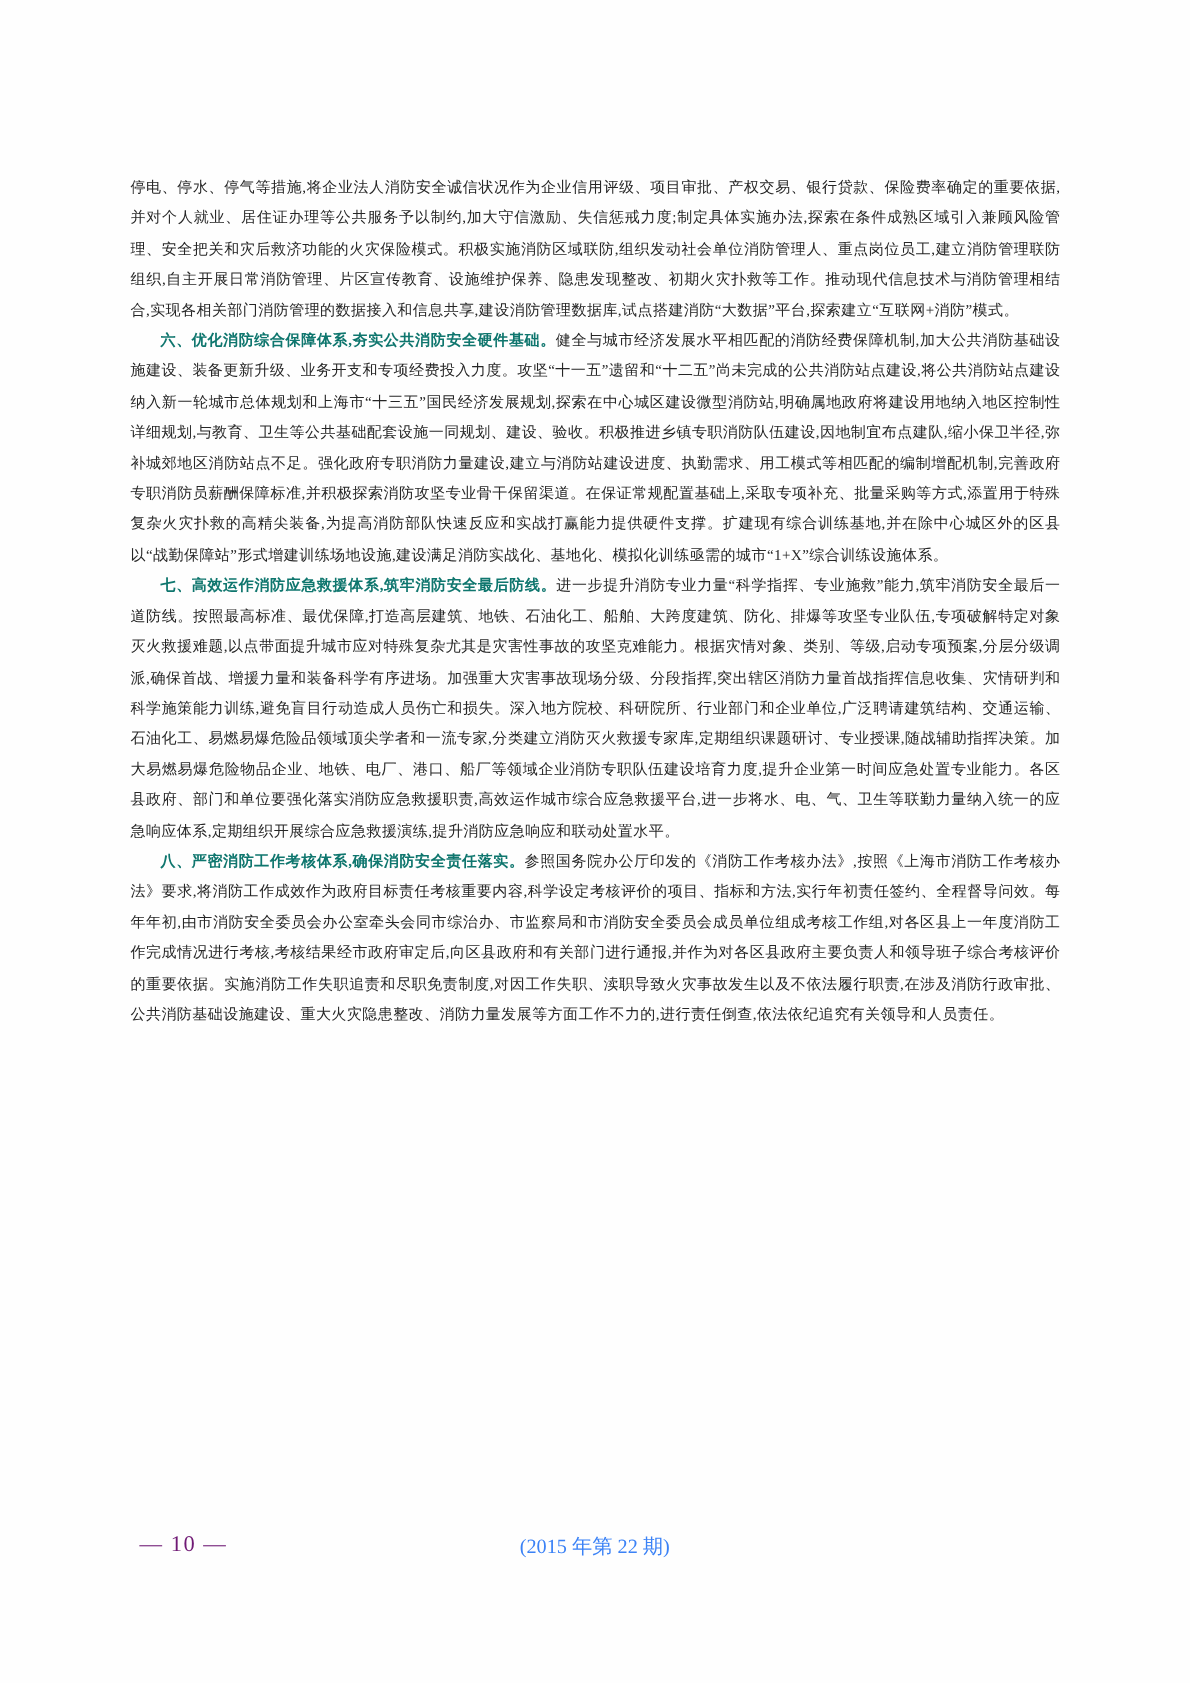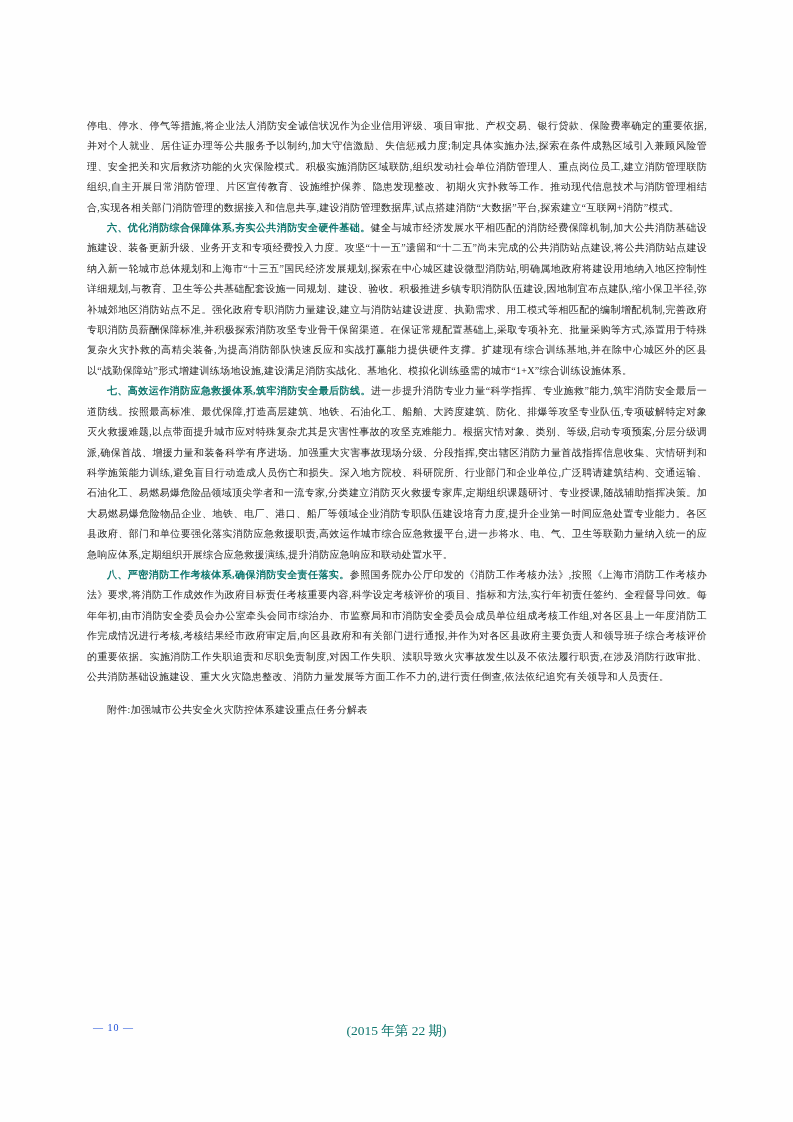--- a/index.html
+++ b/index.html
@@ -43,52 +43,51 @@
     font-weight: bold;
     color: #0f766e;
   }
   .attachment {
     margin-top: 13px !important;
   }
   .footer-pagenum {
     position: absolute;
     left: 93px;
     top: 1022px;
-    font-size: 10px;
+    font-size: 15px;
     letter-spacing: 1px;
-    color: #1d4ed8;
+    color: #701a75;
     white-space: nowrap;
   }
   .footer-issue {
     position: absolute;
     left: 0;
     top: 1022px;
     width: 100%;
     text-align: center;
     font-size: 13.5px;
-    color: #0f766e;
+    color: #3b82f6;
     white-space: nowrap;
   }
 </style>
 </head>
 <body>
 
 <div class="page">
 
   <div class="content">
 
     <p class="no-indent"><span>停电、停水、停气等措施,将企业法人消防安全诚信状况作为企业信用评级、项目审批、产权交易、银行贷款、保险费率确定的重要依据,并对个人就业、居住证办理等公共服务予以制约,加大守信激励、失信惩戒力度;制定具体实施办法,探索在条件成熟区域引入兼顾风险管理、安全把关和灾后救济功能的火灾保险模式。积极实施消防区域联防,组织发动社会单位消防管理人、重点岗位员工,建立消防管理联防组织,自主开展日常消防管理、片区宣传教育、设施维护保养、隐患发现整改、初期火灾扑救等工作。推动现代信息技术与消防管理相结合,实现各相关部门消防管理的数据接入和信息共享,建设消防管理数据库,试点搭建消防“大数据”平台,探索建立“互联网+消防”模式。</span></p>
 
     <p><span class="para-heading">六、优化消防综合保障体系,夯实公共消防安全硬件基础。</span><span>健全与城市经济发展水平相匹配的消防经费保障机制,加大公共消防基础设施建设、装备更新升级、业务开支和专项经费投入力度。攻坚“十一五”遗留和“十二五”尚未完成的公共消防站点建设,将公共消防站点建设纳入新一轮城市总体规划和上海市“十三五”国民经济发展规划,探索在中心城区建设微型消防站,明确属地政府将建设用地纳入地区控制性详细规划,与教育、卫生等公共基础配套设施一同规划、建设、验收。积极推进乡镇专职消防队伍建设,因地制宜布点建队,缩小保卫半径,弥补城郊地区消防站点不足。强化政府专职消防力量建设,建立与消防站建设进度、执勤需求、用工模式等相匹配的编制增配机制,完善政府专职消防员薪酬保障标准,并积极探索消防攻坚专业骨干保留渠道。在保证常规配置基础上,采取专项补充、批量采购等方式,添置用于特殊复杂火灾扑救的高精尖装备,为提高消防部队快速反应和实战打赢能力提供硬件支撑。扩建现有综合训练基地,并在除中心城区外的区县以“战勤保障站”形式增建训练场地设施,建设满足消防实战化、基地化、模拟化训练亟需的城市“1+X”综合训练设施体系。</span></p>
 
     <p><span class="para-heading">七、高效运作消防应急救援体系,筑牢消防安全最后防线。</span><span>进一步提升消防专业力量“科学指挥、专业施救”能力,筑牢消防安全最后一道防线。按照最高标准、最优保障,打造高层建筑、地铁、石油化工、船舶、大跨度建筑、防化、排爆等攻坚专业队伍,专项破解特定对象灭火救援难题,以点带面提升城市应对特殊复杂尤其是灾害性事故的攻坚克难能力。根据灾情对象、类别、等级,启动专项预案,分层分级调派,确保首战、增援力量和装备科学有序进场。加强重大灾害事故现场分级、分段指挥,突出辖区消防力量首战指挥信息收集、灾情研判和科学施策能力训练,避免盲目行动造成人员伤亡和损失。深入地方院校、科研院所、行业部门和企业单位,广泛聘请建筑结构、交通运输、石油化工、易燃易爆危险品领域顶尖学者和一流专家,分类建立消防灭火救援专家库,定期组织课题研讨、专业授课,随战辅助指挥决策。加大易燃易爆危险物品企业、地铁、电厂、港口、船厂等领域企业消防专职队伍建设培育力度,提升企业第一时间应急处置专业能力。各区县政府、部门和单位要强化落实消防应急救援职责,高效运作城市综合应急救援平台,进一步将水、电、气、卫生等联勤力量纳入统一的应急响应体系,定期组织开展综合应急救援演练,提升消防应急响应和联动处置水平。</span></p>
 
     <p><span class="para-heading">八、严密消防工作考核体系,确保消防安全责任落实。</span><span>参照国务院办公厅印发的《消防工作考核办法》,按照《上海市消防工作考核办法》要求,将消防工作成效作为政府目标责任考核重要内容,科学设定考核评价的项目、指标和方法,实行年初责任签约、全程督导问效。每年年初,由市消防安全委员会办公室牵头会同市综治办、市监察局和市消防安全委员会成员单位组成考核工作组,对各区县上一年度消防工作完成情况进行考核,考核结果经市政府审定后,向区县政府和有关部门进行通报,并作为对各区县政府主要负责人和领导班子综合考核评价的重要依据。实施消防工作失职追责和尽职免责制度,对因工作失职、渎职导致火灾事故发生以及不依法履行职责,在涉及消防行政审批、公共消防基础设施建设、重大火灾隐患整改、消防力量发展等方面工作不力的,进行责任倒查,依法依纪追究有关领导和人员责任。</span></p>
 
-    <p class="attachment">附件:加强城市公共安全火灾防控体系建设重点任务分解表</p>
 
   </div>
 
   <div class="footer-pagenum">— 10 —</div>
 
   <div class="footer-issue">(2015 年第 22 期)</div>
 
 </div>
 
 </body></html>

